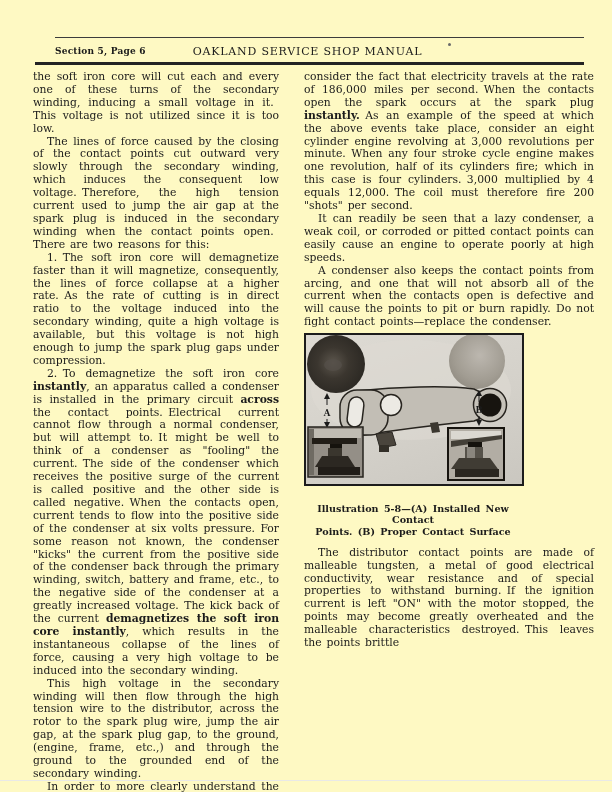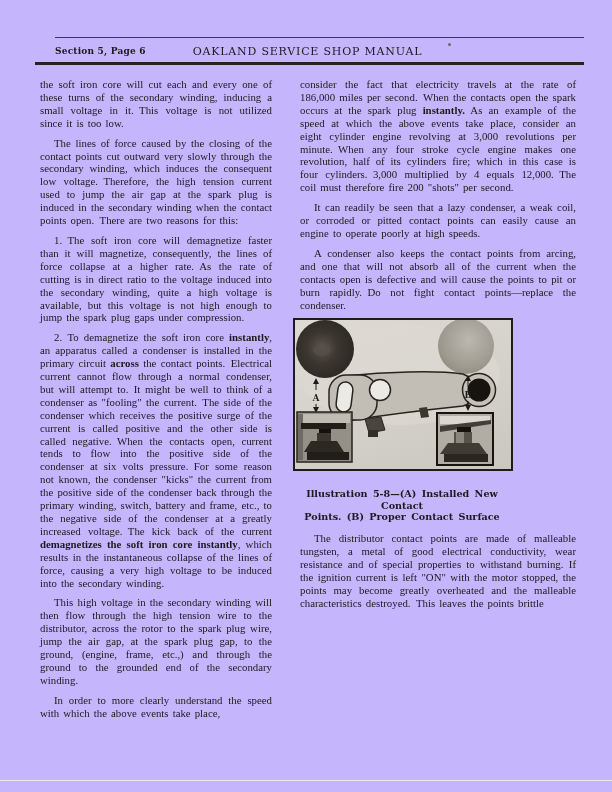--- a/index.html
+++ b/index.html
@@ -1,18 +1,18 @@
 <!DOCTYPE html>
 <html lang="en"><head>
 <meta charset="utf-8">
 <style>
   html,body { margin:0; padding:0; background:#ffffff; }
   .page {
     position:relative; width:612px; height:792px;
-    background:#c4b5fd; overflow:hidden;
+    background:#fef9c3; overflow:hidden;
     font-family:"DejaVu Serif", serif; color:#1b1b1b;
   }
   .rule-top    { position:absolute; left:55px;  top:37px; width:529px; height:1px;  background:#3c3c3c; }
   .rule-header { position:absolute; left:35px;  top:62px; width:549px; height:2.5px; background:#232323; }
   .speck       { position:absolute; left:448px; top:43px; width:3px; height:3px; border-radius:50%; background:#6a6a6a; }
   .scan-line   { position:absolute; left:0; top:780px; width:612px; height:1px; background:#e9e9e7; }
 
   .header-section {
     position:absolute; left:55px; top:46px;
     font-size:9px; font-weight:bold; letter-spacing:0.2px; white-space:nowrap;
@@ -22,22 +22,22 @@
     text-align:center; font-size:11px; letter-spacing:0.8px; white-space:nowrap;
   }
 
   .col {
     position:absolute; top:71px;
     font-size:10.8px; line-height:12.9px;
     text-align:justify; word-spacing:1.4px;
     hyphens:auto; -webkit-hyphens:auto;
   }
   .col-left  { left:33px;  width:246px; }
-  .col-right { left:293px; width:290px; }
-  p.para   { margin:7px;font-family:Liberation Serif, serif; }
+  .col-right { left:304px; width:290px; }
+  p.para   { margin:0; }
   p.indent { text-indent:14px; }
   .b       { font-weight:bold; }
 
   .figure-wrap { margin:4px 0 0 0; }
   .fig-box {
     position:relative; width:216px; height:149px;
     border:2px solid #1c1c1c; overflow:hidden;
     background:linear-gradient(160deg,#dedbd4 0%,#d4d1ca 55%,#cac7c0 100%);
   }
   .fig-box svg { position:absolute; left:0; top:0; }

